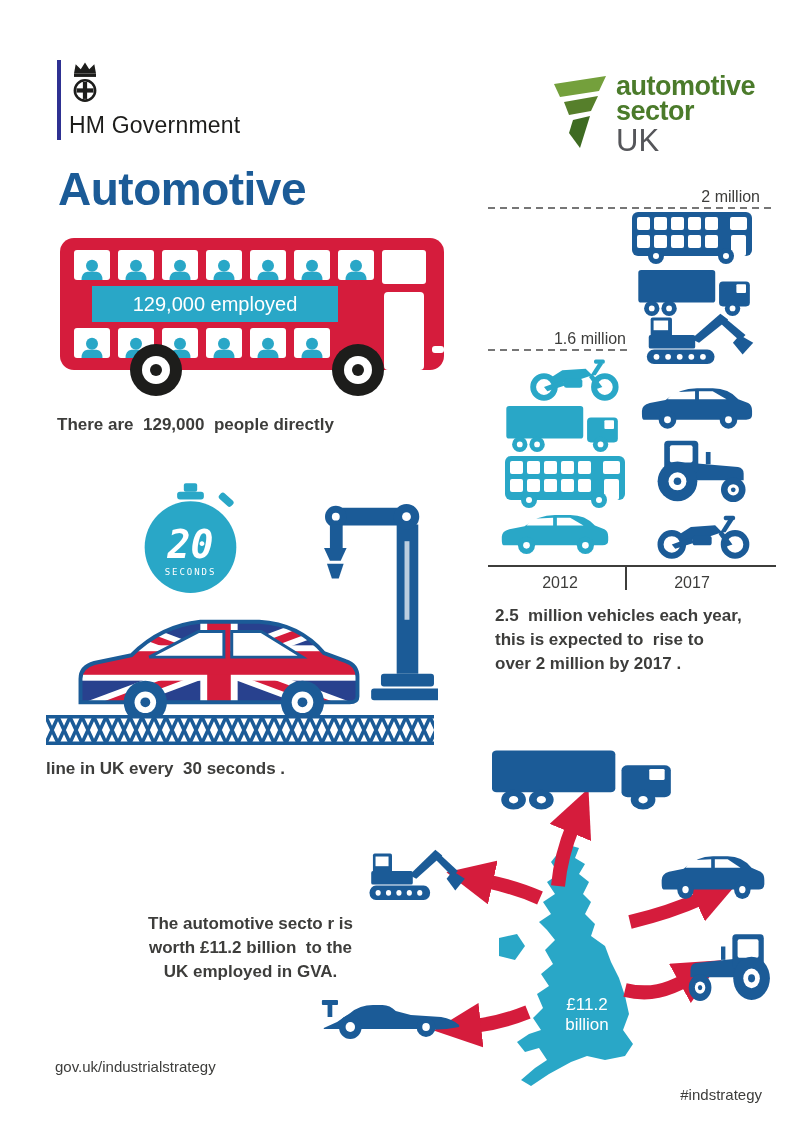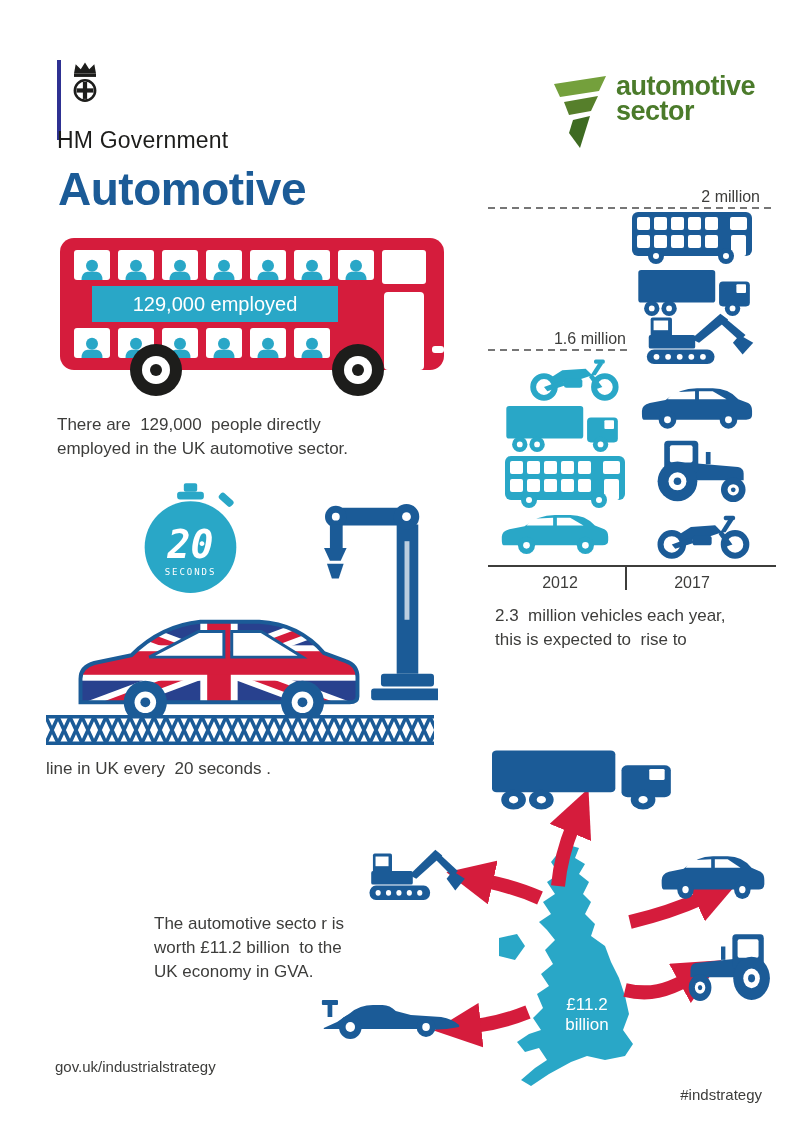--- a/index.html
+++ b/index.html
@@ -3,21 +3,21 @@
 <meta charset="utf-8">
 <style>
   * { margin:0; padding:0; box-sizing:border-box; }
   html,body { background:#ffffff; }
   .page {
     position:relative; width:800px; height:1132px; background:#fff;
     overflow:hidden; font-family:"Liberation Sans", sans-serif; color:var(--text);
   }
   .abs { position:absolute; }
   .caption { font-size:17px; line-height:1.42; color:var(--text); }
-  .caption div { white-space:pre; }
+  .caption div { white-space:pre;font-weight:bold; }
   .hm-bar { width:4px; height:80px; background:var(--hm_bar); }
   .hm-label { font-size:23px; color:var(--black); letter-spacing:0.2px; }
   .council-word { font-size:27px; font-weight:bold; color:var(--green_text); line-height:25px; letter-spacing:-0.5px; }
   .council-uk { font-size:31px; font-weight:normal; color:var(--gray_uk); line-height:33px; }
   .page-title { font-size:46px; font-weight:600; color:var(--navy); letter-spacing:-0.5px; }
   .footer-text { font-size:15px; color:var(--text); }
   svg { display:block; }
 </style>
 </head>
 <body>
@@ -119,32 +119,33 @@
 
   <div class="abs" style="left:57px; top:60px; width:240px; height:84px;">
     <div class="abs hm-bar" style="left:0; top:0;"></div>
     <svg class="abs" style="left:11px; top:0;" width="34" height="44" viewBox="0 0 40 52">
       <path d="M7,16 L9,5 L15,11 L20,3 L25,11 L31,5 L33,16 Z" fill="var(--black)"></path>
       <rect x="7" y="16" width="26" height="4" fill="var(--black)"></rect>
       <circle cx="20" cy="36" r="12" fill="none" stroke="var(--black)" stroke-width="3"></circle>
       <rect x="17.5" y="26" width="5" height="20" fill="var(--black)"></rect>
       <rect x="10" y="33.5" width="20" height="5" fill="var(--black)"></rect>
     </svg>
-    <div class="abs hm-label" style="left:0; top:52px;margin-top:15px;">HM Government</div>
+    <div class="abs hm-label" style="left:12px; top:52px;">HM Government</div>
   </div>
 
   <div class="abs" style="left:552px; top:72px; width:210px; height:92px;">
     <svg class="abs" style="left:0; top:4px;" width="56" height="80" viewBox="0 0 56 80">
       <polygon points="2,8 54,0 47,15 8,21" fill="var(--green_light)"></polygon>
       <polygon points="12,26 46,20 39,35 17,39" fill="var(--green_mid)"></polygon>
       <polygon points="21,44 38,40 28,72 17,57" fill="var(--green_dark)"></polygon>
     </svg>
     <div class="abs" style="left:64px; top:2px;">
       <div class="council-word">automotive</div>
       <div class="council-word">sector</div>
+      <div class="council-uk">UK</div>
     </div>
   </div>
 
   <div class="abs page-title" style="left:58px; top:162px;">Automotive</div>
 
   <svg class="abs" style="left:52px; top:230px;" width="400" height="170" viewBox="0 0 400 170">
     <rect x="8" y="8" width="384" height="132" rx="14" fill="var(--red)"></rect>
     <g fill="#fff">
       <rect x="22" y="20" width="36" height="30" rx="3"></rect>
         <rect x="66" y="20" width="36" height="30" rx="3"></rect>
@@ -185,21 +186,20 @@
         <circle cx="104" cy="140" r="14" fill="#fff"></circle>
         <circle cx="104" cy="140" r="6" fill="var(--black)"></circle>
       <circle cx="306" cy="140" r="26" fill="var(--black)"></circle>
         <circle cx="306" cy="140" r="14" fill="#fff"></circle>
         <circle cx="306" cy="140" r="6" fill="var(--black)"></circle>
     </g>
   </svg>
 
   <div class="abs caption" style="left:57px; top:413px;">
     <div>There are  129,000  people directly</div>
-    <div>employed in the UK automotive sector.</div>
   </div>
 
   <svg class="abs" style="left:488px; top:186px;" width="290" height="410" viewBox="0 0 290 410">
     <text x="272" y="16" font-size="16" fill="var(--text)" text-anchor="end">2 million</text>
     <line x1="0" y1="22" x2="285" y2="22" stroke="#4a4a4a" stroke-width="1.5" stroke-dasharray="7 5"></line>
     <text x="138" y="158" font-size="16" fill="var(--text)" text-anchor="end">1.6 million</text>
     <line x1="0" y1="164" x2="140" y2="164" stroke="#4a4a4a" stroke-width="1.5" stroke-dasharray="7 5"></line>
     <g style="color:var(--navy)">
       <use href="#sym-bus" x="140" y="26" width="128" height="52"></use>
       <use href="#sym-truck" x="148" y="82" width="120" height="50"></use>
@@ -214,22 +214,23 @@
       <use href="#sym-bus" x="14" y="270" width="126" height="52"></use>
       <use href="#sym-car" x="10" y="324" width="114" height="46"></use>
     </g>
     <line x1="0" y1="380" x2="288" y2="380" stroke="var(--text)" stroke-width="2"></line>
     <line x1="138" y1="380" x2="138" y2="404" stroke="var(--text)" stroke-width="2"></line>
     <text x="72" y="402" font-size="16" fill="var(--text)" text-anchor="middle">2012</text>
     <text x="204" y="402" font-size="16" fill="var(--text)" text-anchor="middle">2017</text>
   </svg>
 
   <div class="abs caption" style="left:495px; top:604px;">
-    <div>2.3  million vehicles each year,</div>
+    <div>2.5  million vehicles each year,</div>
     <div>this is expected to  rise to</div>
+    <div>over 2 million by 2017 .</div>
   </div>
 
   <svg class="abs" style="left:138px; top:483px;" width="105" height="113" viewBox="0 0 110 118">
     <rect x="48" y="0" width="14" height="9" rx="2" fill="var(--teal)"></rect>
     <rect x="41" y="9" width="28" height="8" rx="3" fill="var(--teal)"></rect>
     <rect x="84" y="13" width="17" height="8" rx="3" fill="var(--teal)" transform="rotate(42 92 17)"></rect>
     <circle cx="55" cy="67" r="48" fill="var(--teal)"></circle>
     <text x="55" y="78" font-size="40" font-weight="bold" font-style="italic" font-family="DejaVu Sans Mono, monospace" fill="#fff" text-anchor="middle">20</text>
     <text x="55" y="96" font-size="9.5" letter-spacing="2" font-family="DejaVu Sans Mono, monospace" fill="#fff" text-anchor="middle">SECONDS</text>
   </svg>
@@ -284,21 +285,21 @@
       <pattern id="truss" width="24" height="30" patternUnits="userSpaceOnUse">
         <path d="M0,2 L12,28 L24,2 M0,28 L12,2 L24,28" stroke="var(--navy)" stroke-width="3.5" fill="none"></path>
       </pattern>
     </defs>
     <rect x="0" y="0" width="388" height="30" fill="url(#truss)"></rect>
     <rect x="0" y="0" width="388" height="3.5" fill="var(--navy)"></rect>
     <rect x="0" y="26.5" width="388" height="3.5" fill="var(--navy)"></rect>
   </svg>
 
   <div class="abs caption" style="left:46px; top:757px;">
-    <div>line in UK every  20 seconds .</div>
+    <div>line in UK every  30 seconds .</div>
   </div>
 
   <svg class="abs" style="left:487px; top:838px;" width="160" height="260" viewBox="0 0 160 260">
     <path fill="var(--teal)" d="M78,6 L92,10 L88,20 L98,26 L92,36 L102,44 L96,56 L104,64 L98,76 L108,86 L104,98 L118,108 L124,124 L132,140 L138,158 L142,176 L136,192 L146,206 L138,218 L118,222 L100,218 L84,224 L62,236 L44,248 L34,242 L48,230 L60,222 L52,210 L38,214 L30,204 L42,196 L54,192 L46,180 L56,170 L50,156 L62,148 L54,136 L66,126 L58,112 L68,102 L60,92 L52,84 L64,76 L56,64 L68,56 L60,44 L72,36 L64,24 L72,14 Z"></path>
     <path fill="var(--teal)" d="M12,100 L30,96 L38,108 L28,122 L12,118 Z"></path>
     <text x="100" y="172" font-size="17" fill="#fff" text-anchor="middle">£11.2</text>
     <text x="100" y="192" font-size="17" fill="#fff" text-anchor="middle">billion</text>
   </svg>
 
   <svg class="abs" style="left:300px; top:740px;" width="500" height="360" viewBox="0 0 500 360">
@@ -325,22 +326,22 @@
   <svg class="abs" style="left:658px; top:852px; color:var(--navy);" width="110" height="48" viewBox="0 0 120 46" preserveAspectRatio="none">
       <use href="#sym-car" width="120" height="46"></use>
     </svg>
   <svg class="abs" style="left:680px; top:928px; color:var(--navy); transform:scaleX(-1);" width="96" height="74" viewBox="0 0 110 72" preserveAspectRatio="none">
       <use href="#sym-tractor" width="110" height="72"></use>
     </svg>
   <svg class="abs" style="left:320px; top:998px; color:var(--navy);" width="142" height="42" viewBox="0 0 150 42" preserveAspectRatio="none">
       <use href="#sym-f1" width="150" height="42"></use>
     </svg>
 
-  <div class="abs caption" style="left:154px; top:912px;">
+  <div class="abs caption" style="left:148px; top:912px;text-align:center;">
     <div>The automotive secto r is</div>
     <div>worth £11.2 billion  to the</div>
-    <div>UK economy in GVA.</div>
+    <div>UK employed in GVA.</div>
   </div>
 
   <div class="abs footer-text" style="left:55px; top:1058px;">gov.uk/industrialstrategy</div>
   <div class="abs footer-text" style="right:38px; top:1086px;margin-left:32px;">#indstrategy</div>
 
 </div>
 
 </body></html>

